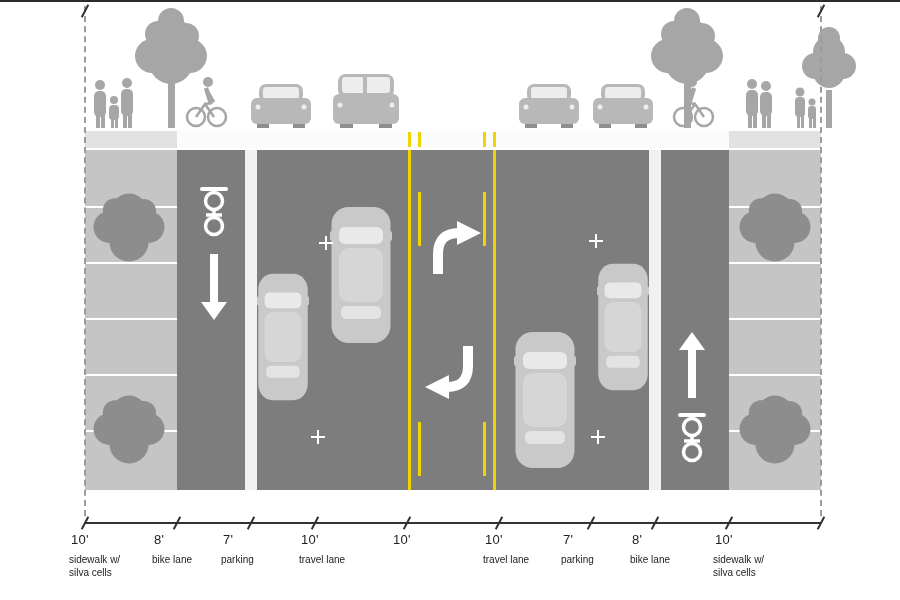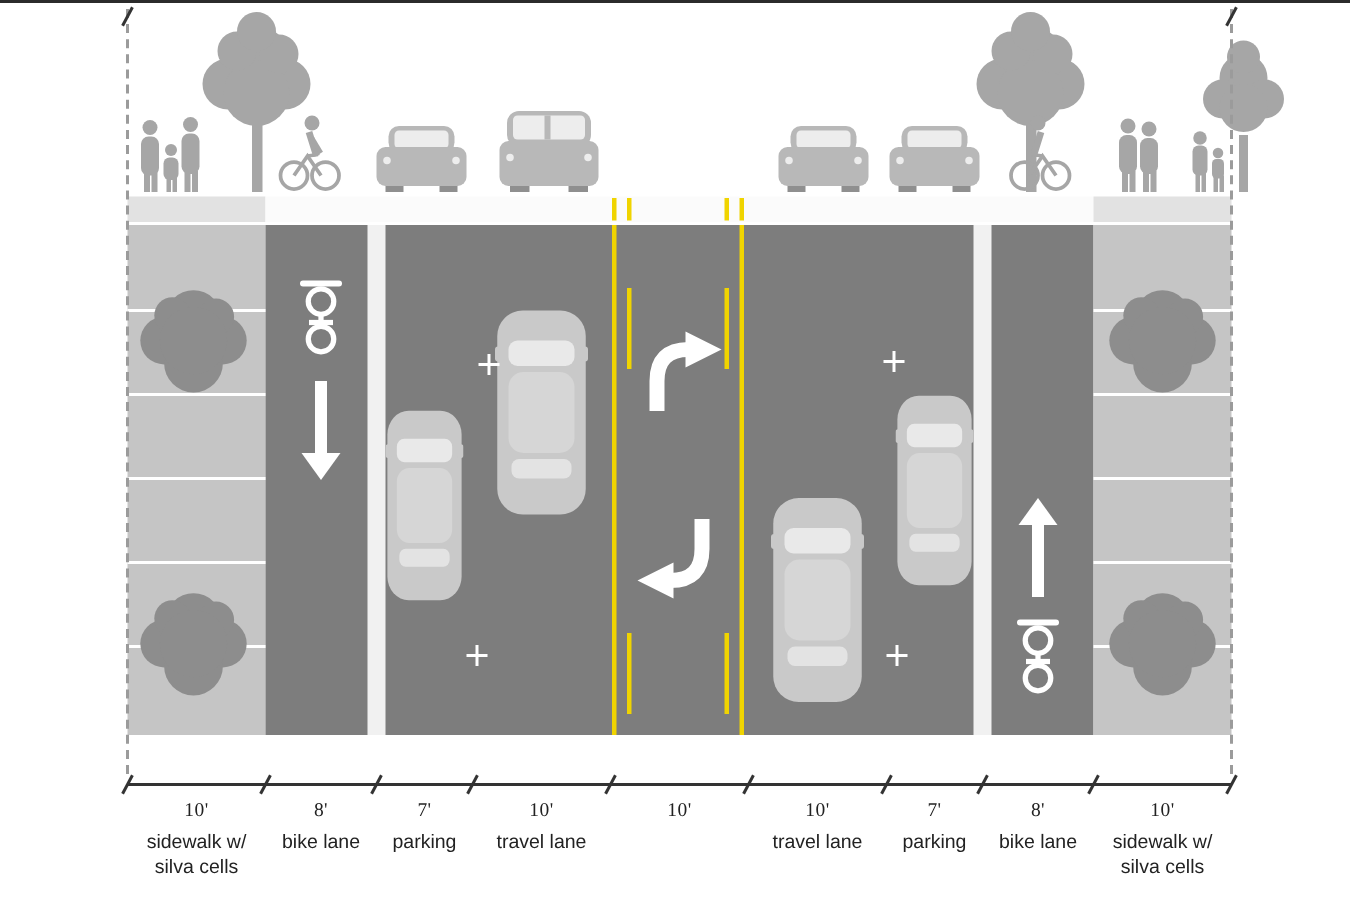--- a/index.html
+++ b/index.html
@@ -41,22 +41,22 @@
   .arrow-head-down{width:0;height:0;border-left:13px solid transparent;border-right:13px solid transparent;border-top:18px solid var(--marking-white);}
   .arrow-head-up{width:0;height:0;border-left:13px solid transparent;border-right:13px solid transparent;border-bottom:18px solid var(--marking-white);}
   .cross{width:14px;height:14px;}
   .cross::before{content:"";position:absolute;left:6px;top:0;width:2px;height:14px;background:var(--marking-white);}
   .cross::after{content:"";position:absolute;top:6px;left:0;width:14px;height:2px;background:var(--marking-white);}
   
   .cutline{width:0;border-left:2px dashed #9b9b9b;}
   
   .dimline{background:var(--dimension);}
   .tick{width:14px;height:2px;background:var(--dimension);transform:rotate(-62deg);}
-  .dim-label{width:120px;text-align:center;font-size:13px;color:var(--text);letter-spacing:.3px;font-family:Liberation Serif, serif;}
-  .name-label{width:124px;text-align:center;font-size:13px;line-height:1.3;color:var(--text);}
+  .dim-label{width:120px;text-align:left;font-size:13px;color:var(--text);letter-spacing:.3px;}
+  .name-label{width:124px;text-align:left;font-size:10px;line-height:1.3;color:var(--text);}
 </style>
 </head>
 <body>
 
 <div id="canvas">
 
   <svg class="abs" style="left:0;top:0" width="900" height="130" viewBox="0 0 900 130">
 
     <g>
       <circle class="sil" cx="100" cy="85" r="5"></circle>

